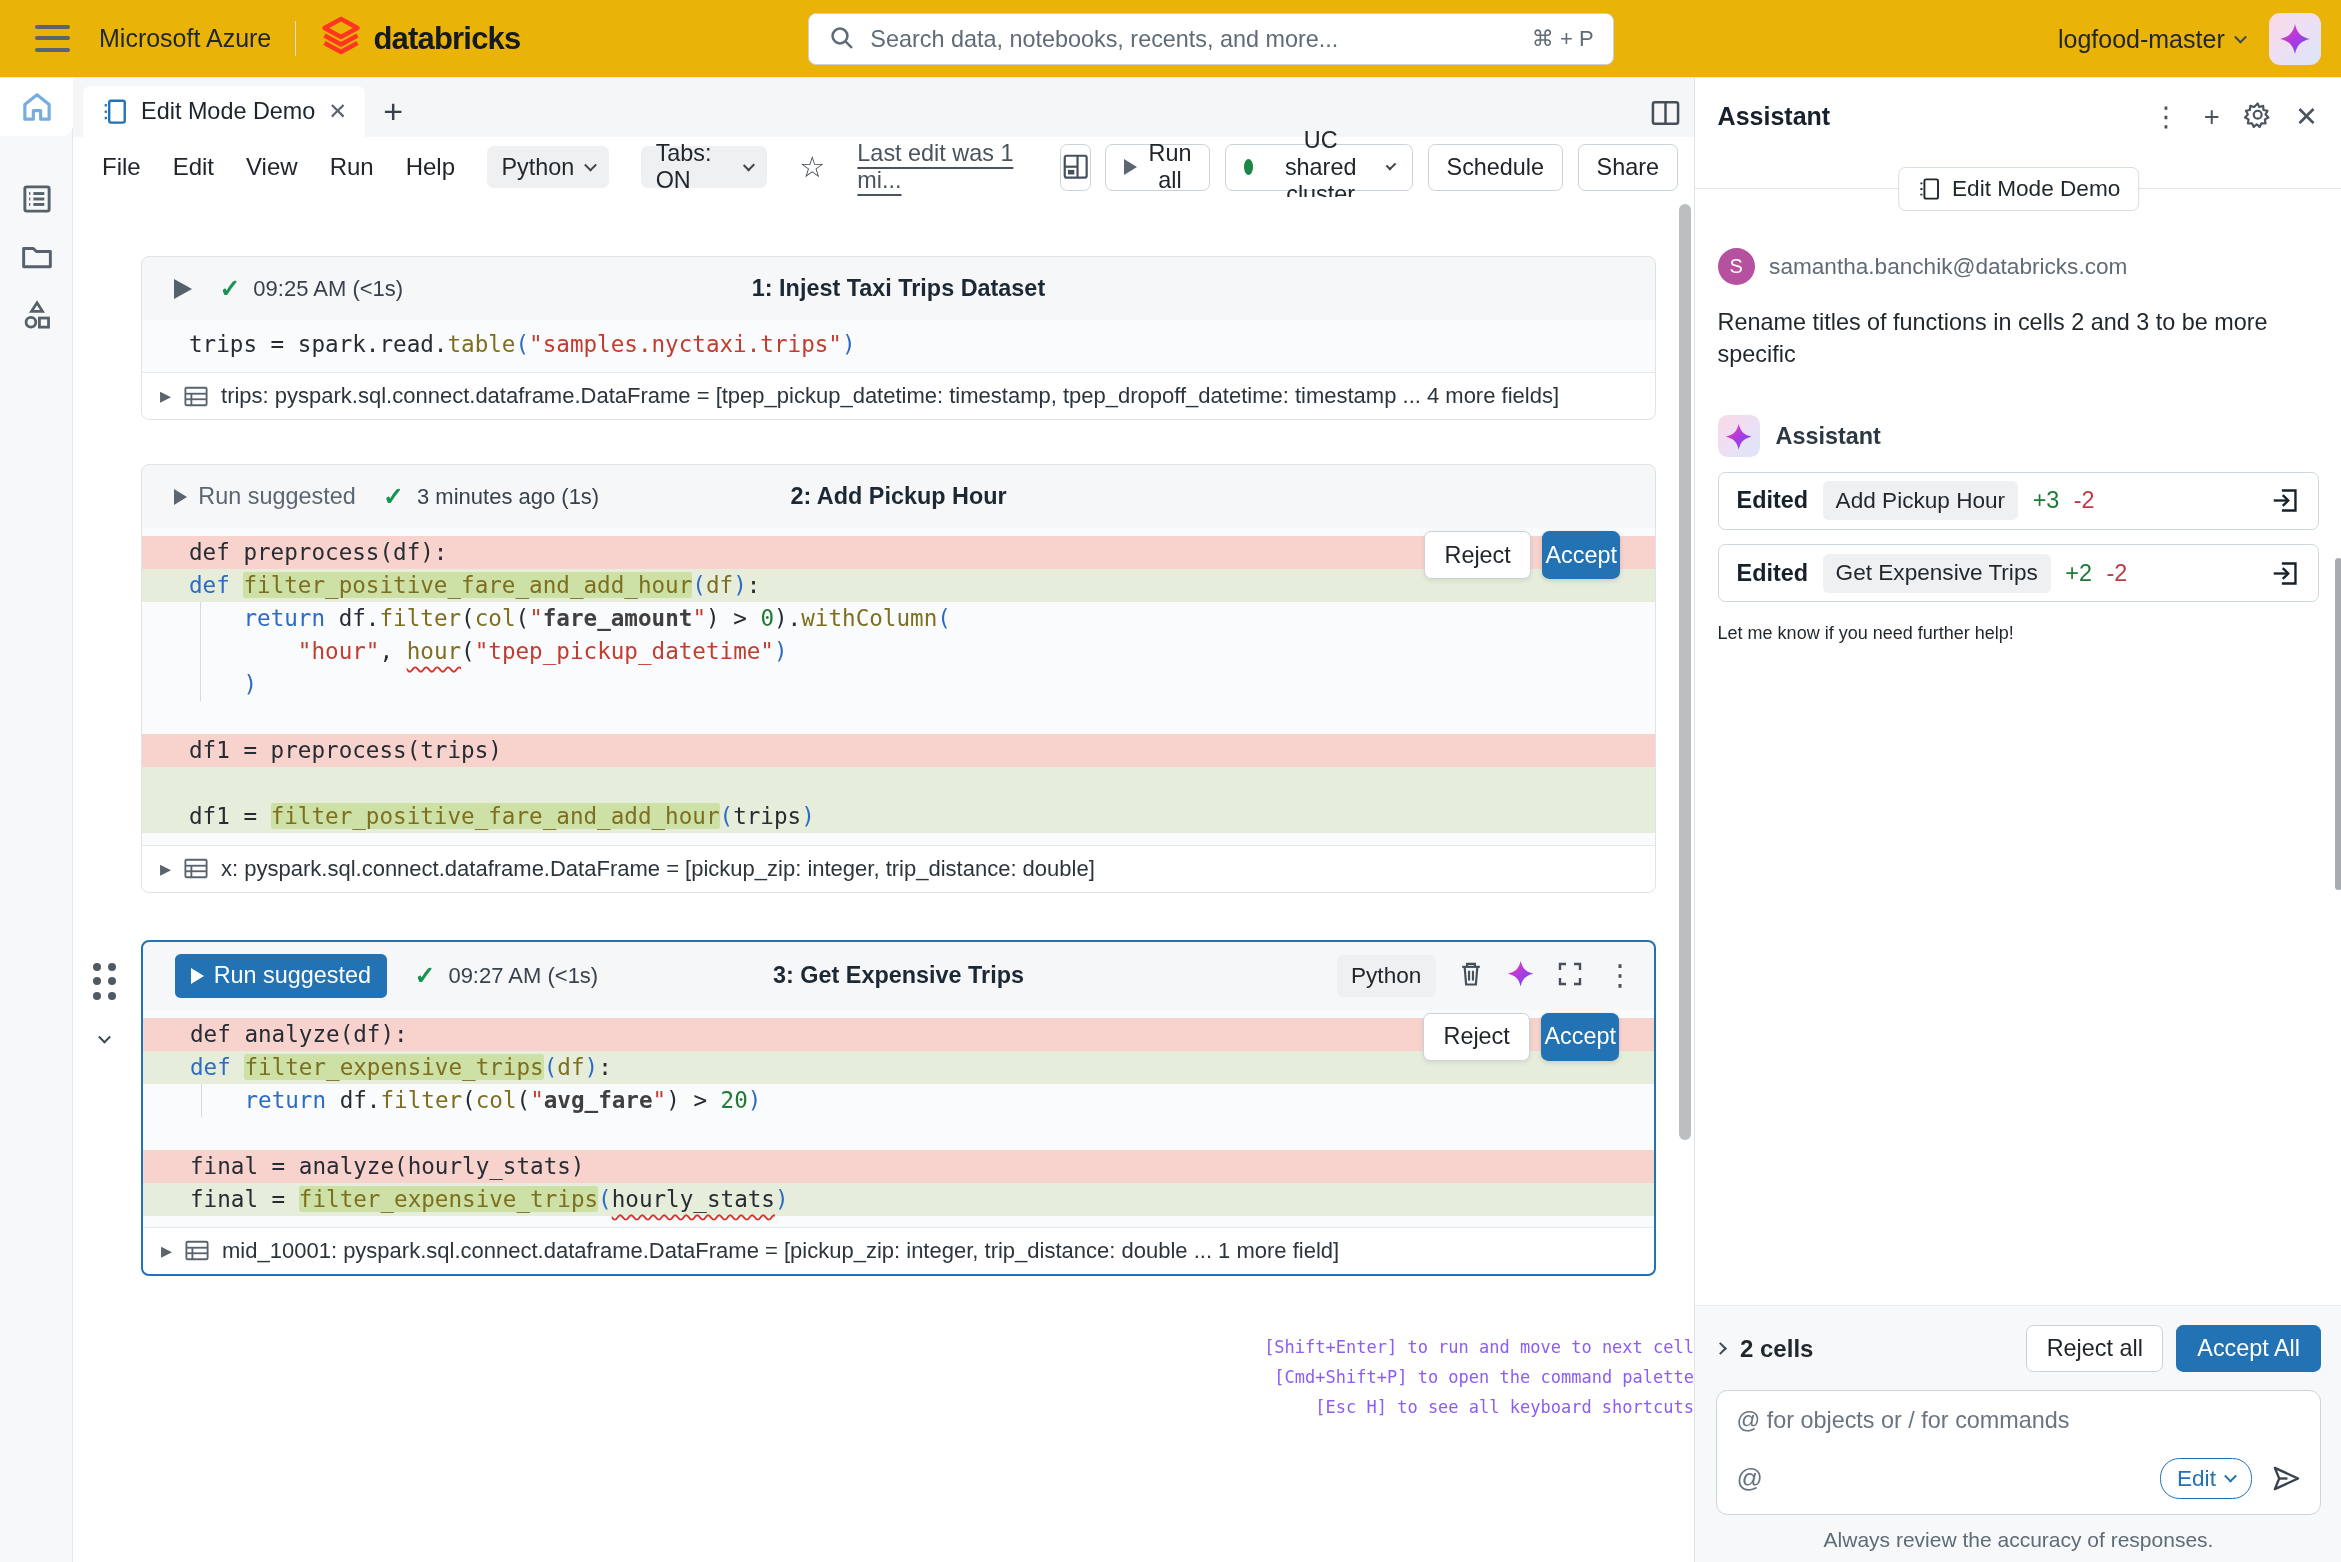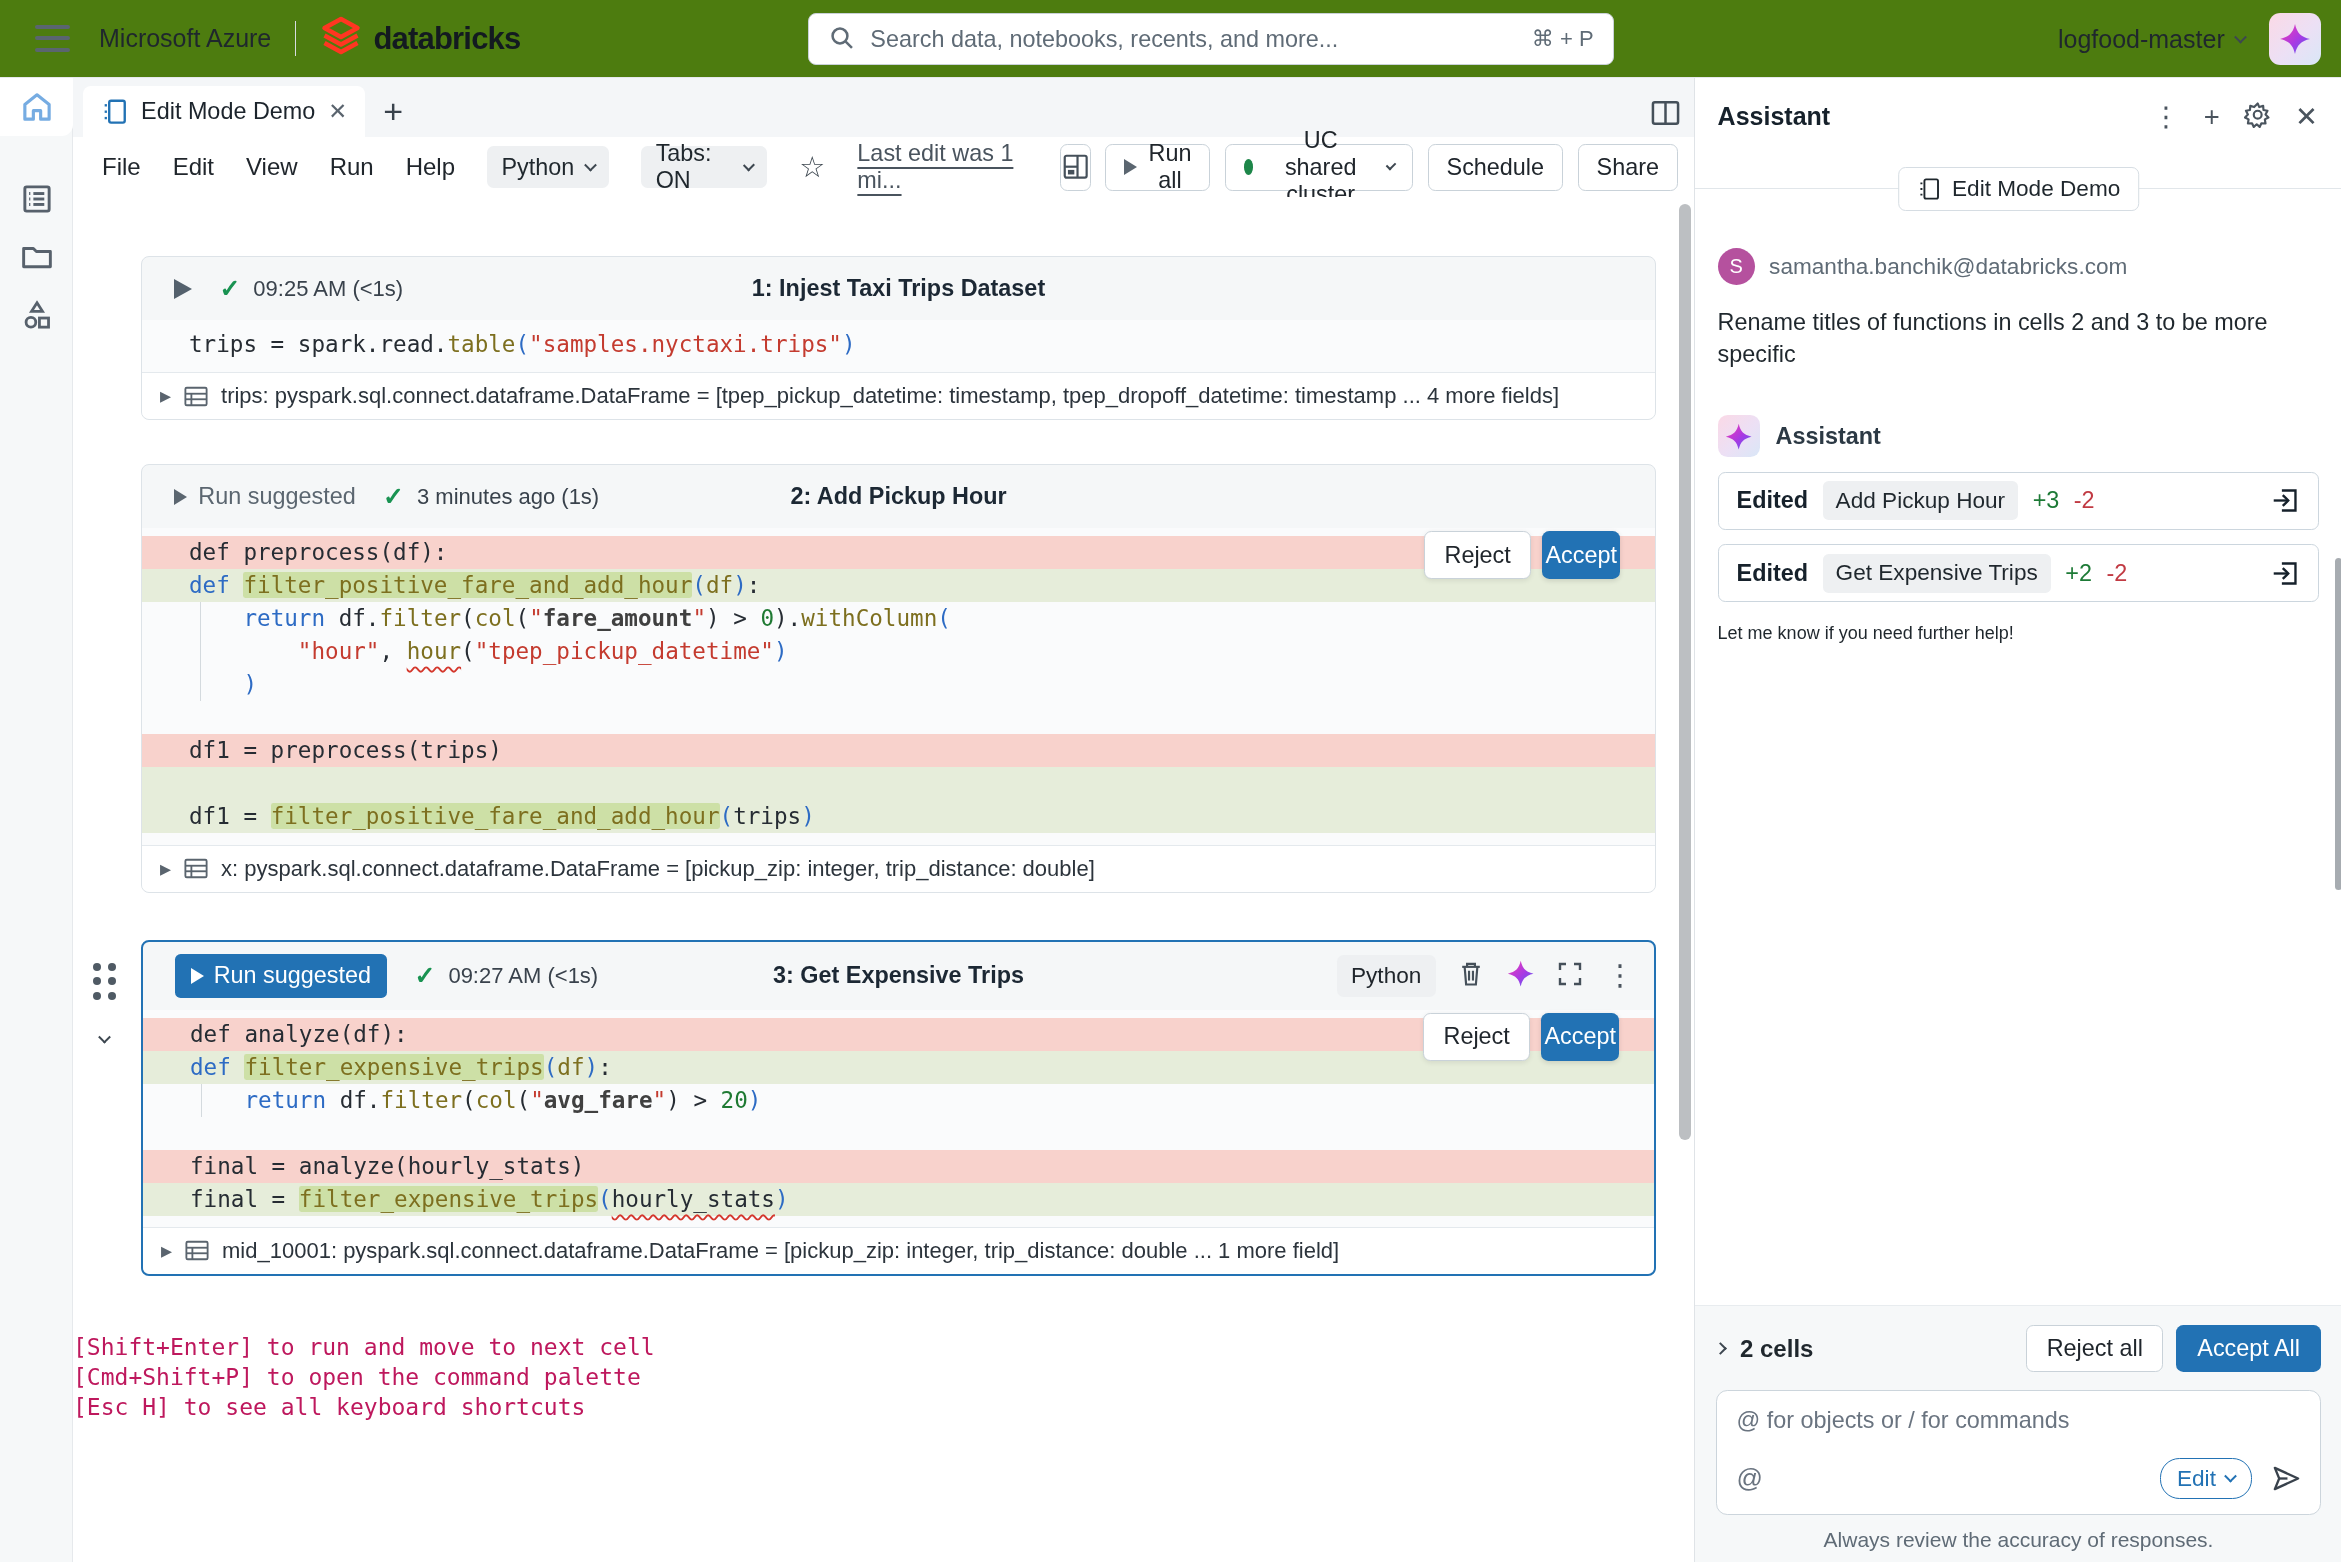--- a/index.html
+++ b/index.html
@@ -1,21 +1,21 @@
 <!DOCTYPE html>
 <html style="font-size:13px"><head>
 <meta charset="utf-8">
 <style>
   * { margin:0; padding:0; box-sizing:border-box; }
   html,body { width:2342px; height:1563px; overflow:hidden; background:#fff;
     font-family:"Liberation Sans", sans-serif; color:#1f272d; }
   .app { position:relative; width:2342px; height:1563px; }
 
   
-  .topbar { position:absolute; left:0; top:0; width:2342px; height:78px; background:#4d7c0f;
+  .topbar { position:absolute; left:0; top:0; width:2342px; height:78px; background:#eab308;
     border-bottom:0.8px solid #e6e9ec; display:flex; align-items:center; z-index:5; }
   .hamburger { width:35px; height:27.4px; margin-left:35px; display:flex; flex-direction:column;
     justify-content:space-between; cursor:pointer; }
   .hamburger span { display:block; height:4px; border-radius:2.4px; background:#5a6570; }
   .brand { font-size:25px; margin-left:29px; color:#1f272d; }
   .tb-divider { width:0.8px; height:35px; background:#d7dce1; margin:0 24px; }
   .logo { display:flex; align-items:center; gap:11.3px; }
   .logo-word { font-size:31px; font-weight:700; letter-spacing:-0.8px; color:#131a20; }
   .search { position:absolute; left:808px; top:13px; width:806px; height:52px;
     border:1.2px solid #c9d1d8; border-radius:8px; background:#fff; display:flex;
@@ -107,22 +107,22 @@
   .cell-output { height:47px; background:#fff; border-top:0.8px solid #e4e9ed;
     border-bottom-left-radius:7.3px; border-bottom-right-radius:7.3px; display:flex; align-items:center;
     gap:13px; padding-left:18px; }
   .out-caret { font-size:22px; color:#5a646e; cursor:pointer; }
   .out-text { font-size:22px; color:#2c343c; }
 
   .gutter { position:absolute; left:-50px; top:21px; display:flex; flex-direction:column; gap:35px; align-items:center; }
   .drag-dots { display:grid; grid-template-columns:repeat(2,8px); grid-gap:6.5px; cursor:grab; }
   .drag-dots i { width:8px; height:8px; border-radius:50%; background:#4f5a64; }
 
-  .hints { margin-top:56px; text-align:left; font-family:"DejaVu Sans Mono", monospace;
-    font-size:23px; color:#be185d; line-height:30px; }
+  .hints { margin-top:56px; text-align:right; font-family:"DejaVu Sans Mono", monospace;
+    font-size:17px; color:#8b5cf6; line-height:30px; }
 
   .nb-scrollbar { position:absolute; right:3.2px; top:6.5px; width:12px; height:936px;
     background:#bcbfc2; border-radius:6.5px; cursor:pointer; }
 
   
   .assistant { position:absolute; left:1694px; top:78px; width:648px; height:1485px; background:#fff;
     border-left:0.8px solid #dfe3e7; display:flex; flex-direction:column; }
   .a-header { display:flex; align-items:center; padding:22.6px 24px 0 22.6px; }
   .a-title { font-size:25px; font-weight:700; color:#16212b; }
   .a-hicons { margin-left:auto; display:flex; align-items:center; gap:24px; color:#4a545e; }

